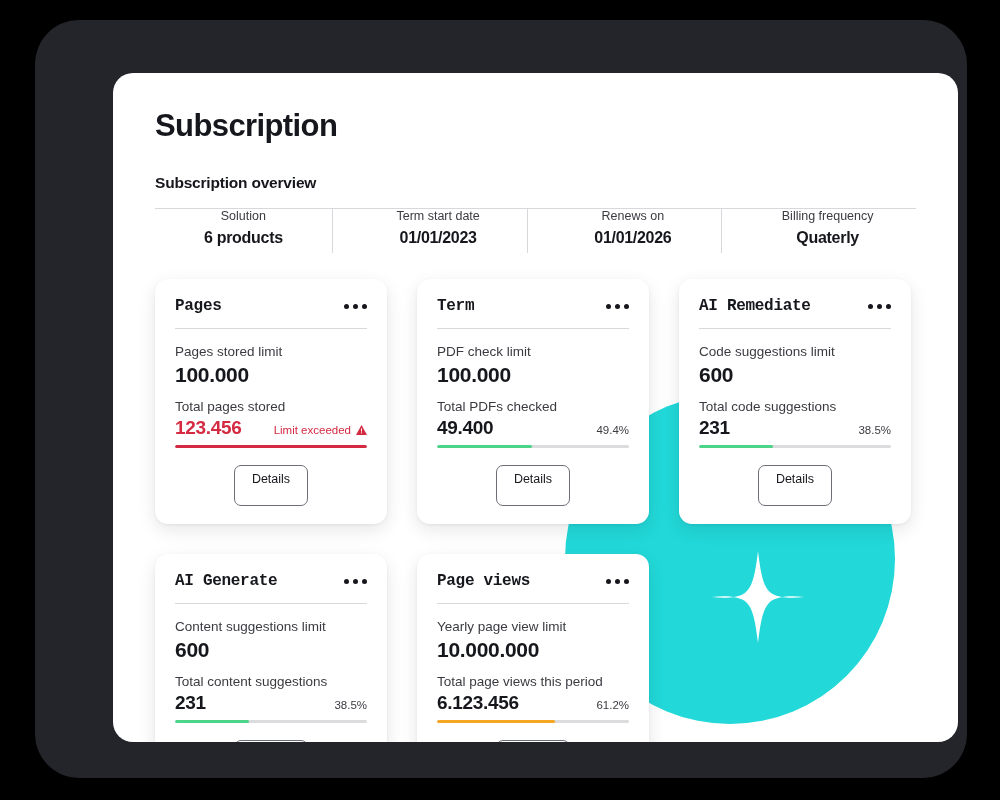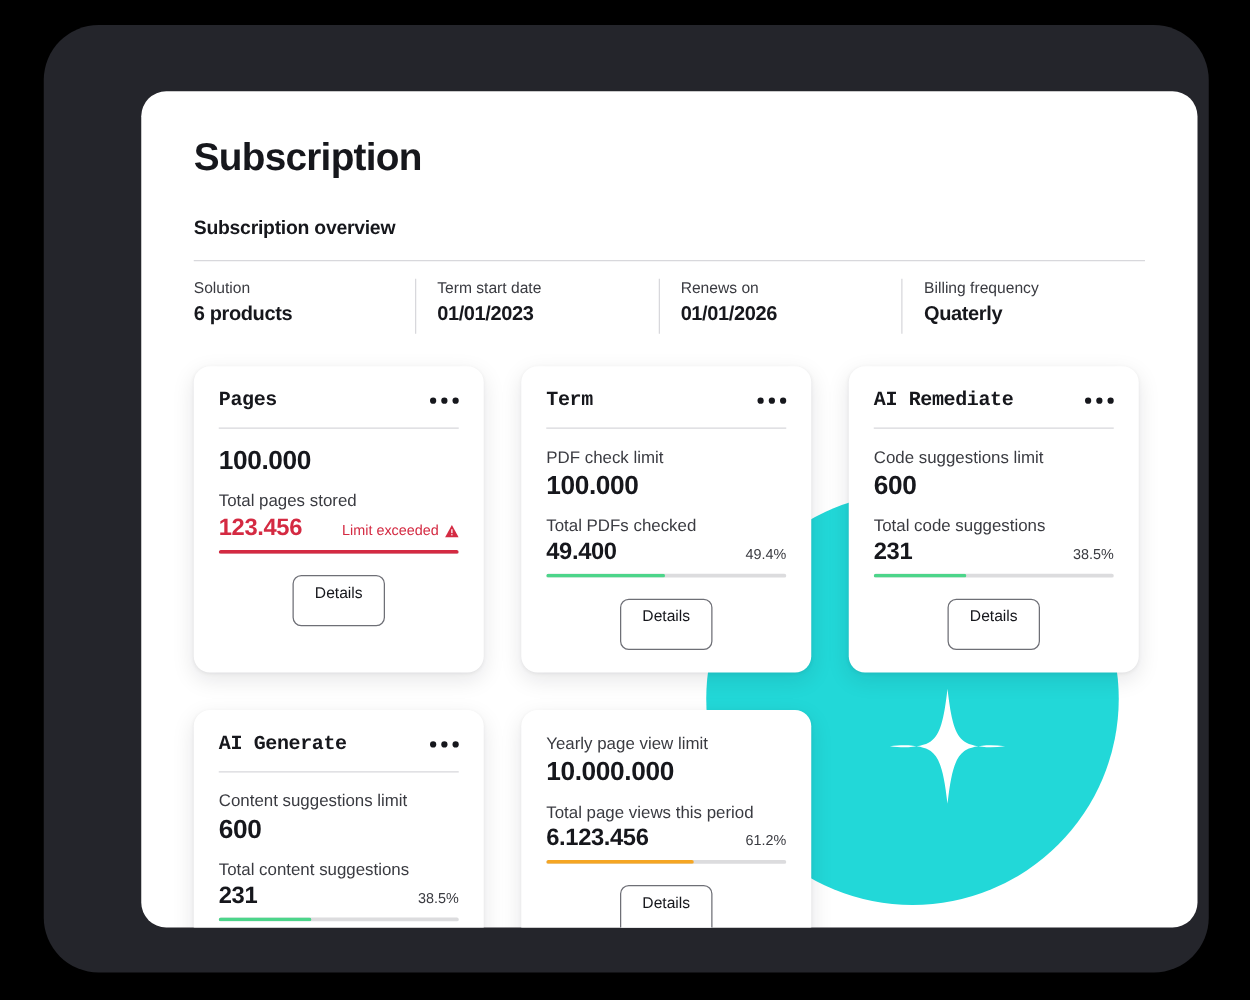--- a/index.html
+++ b/index.html
@@ -83,22 +83,22 @@
     font-weight: bold;
     color: #16171C;
     letter-spacing: -0.2px;
     margin-bottom: 16px;
   }
 
   
   .overview {
     display: flex;
     border-top: 1px solid #D8D8DC;
-    padding-top: 14px;
     margin-bottom: 26px;
+    text-align: center;
   }
   .ov-cell {
     flex: 1;
     padding: 0 0 6px 0;
     position: relative;
   }
   .ov-cell + .ov-cell {
     border-left: 1px solid #D8D8DC;
     padding-left: 17px;
   }
@@ -269,20 +269,21 @@
       <div class="card-grid" id="card-grid">
           <div class="card">
             <div class="card-head">
               <span class="card-title">Pages</span>
               <span class="kebab">
                 <i></i>
                 <i></i>
                 <i></i>
               </span>
             </div>
+            <div class="metric-label">Pages stored limit</div>
             <div class="metric-value">100.000</div>
             <div class="usage-block">
               <div class="metric-label">Total pages stored</div>
               <div class="usage-row">
                 <span class="usage-value danger">123.456</span>
                 <span class="usage-warn">
                   <span>Limit exceeded</span>
                   <span class="warn-icon">
                     <svg width="11" height="10" viewBox="0 0 11 10">
                       <path d="M5.5 0 L11 10 L0 10 Z" fill="#D42A42"></path>
@@ -361,20 +362,28 @@
                 <span class="usage-value">231</span>
                 <span class="usage-pct">38.5%</span>
               </div>
               <div class="bar">
                 <div class="fill" style="width:38.5%;background:#4CD58A;"></div>
               </div>
             </div>
             <div class="card-footer"><button class="details-btn">Details</button></div>
           </div>
           <div class="card">
+            <div class="card-head">
+              <span class="card-title">Page views</span>
+              <span class="kebab">
+                <i></i>
+                <i></i>
+                <i></i>
+              </span>
+            </div>
             <div class="metric-label">Yearly page view limit</div>
             <div class="metric-value">10.000.000</div>
             <div class="usage-block">
               <div class="metric-label">Total page views this period</div>
               <div class="usage-row">
                 <span class="usage-value">6.123.456</span>
                 <span class="usage-pct">61.2%</span>
               </div>
               <div class="bar">
                 <div class="fill" style="width:61.2%;background:#F5A623;"></div>

